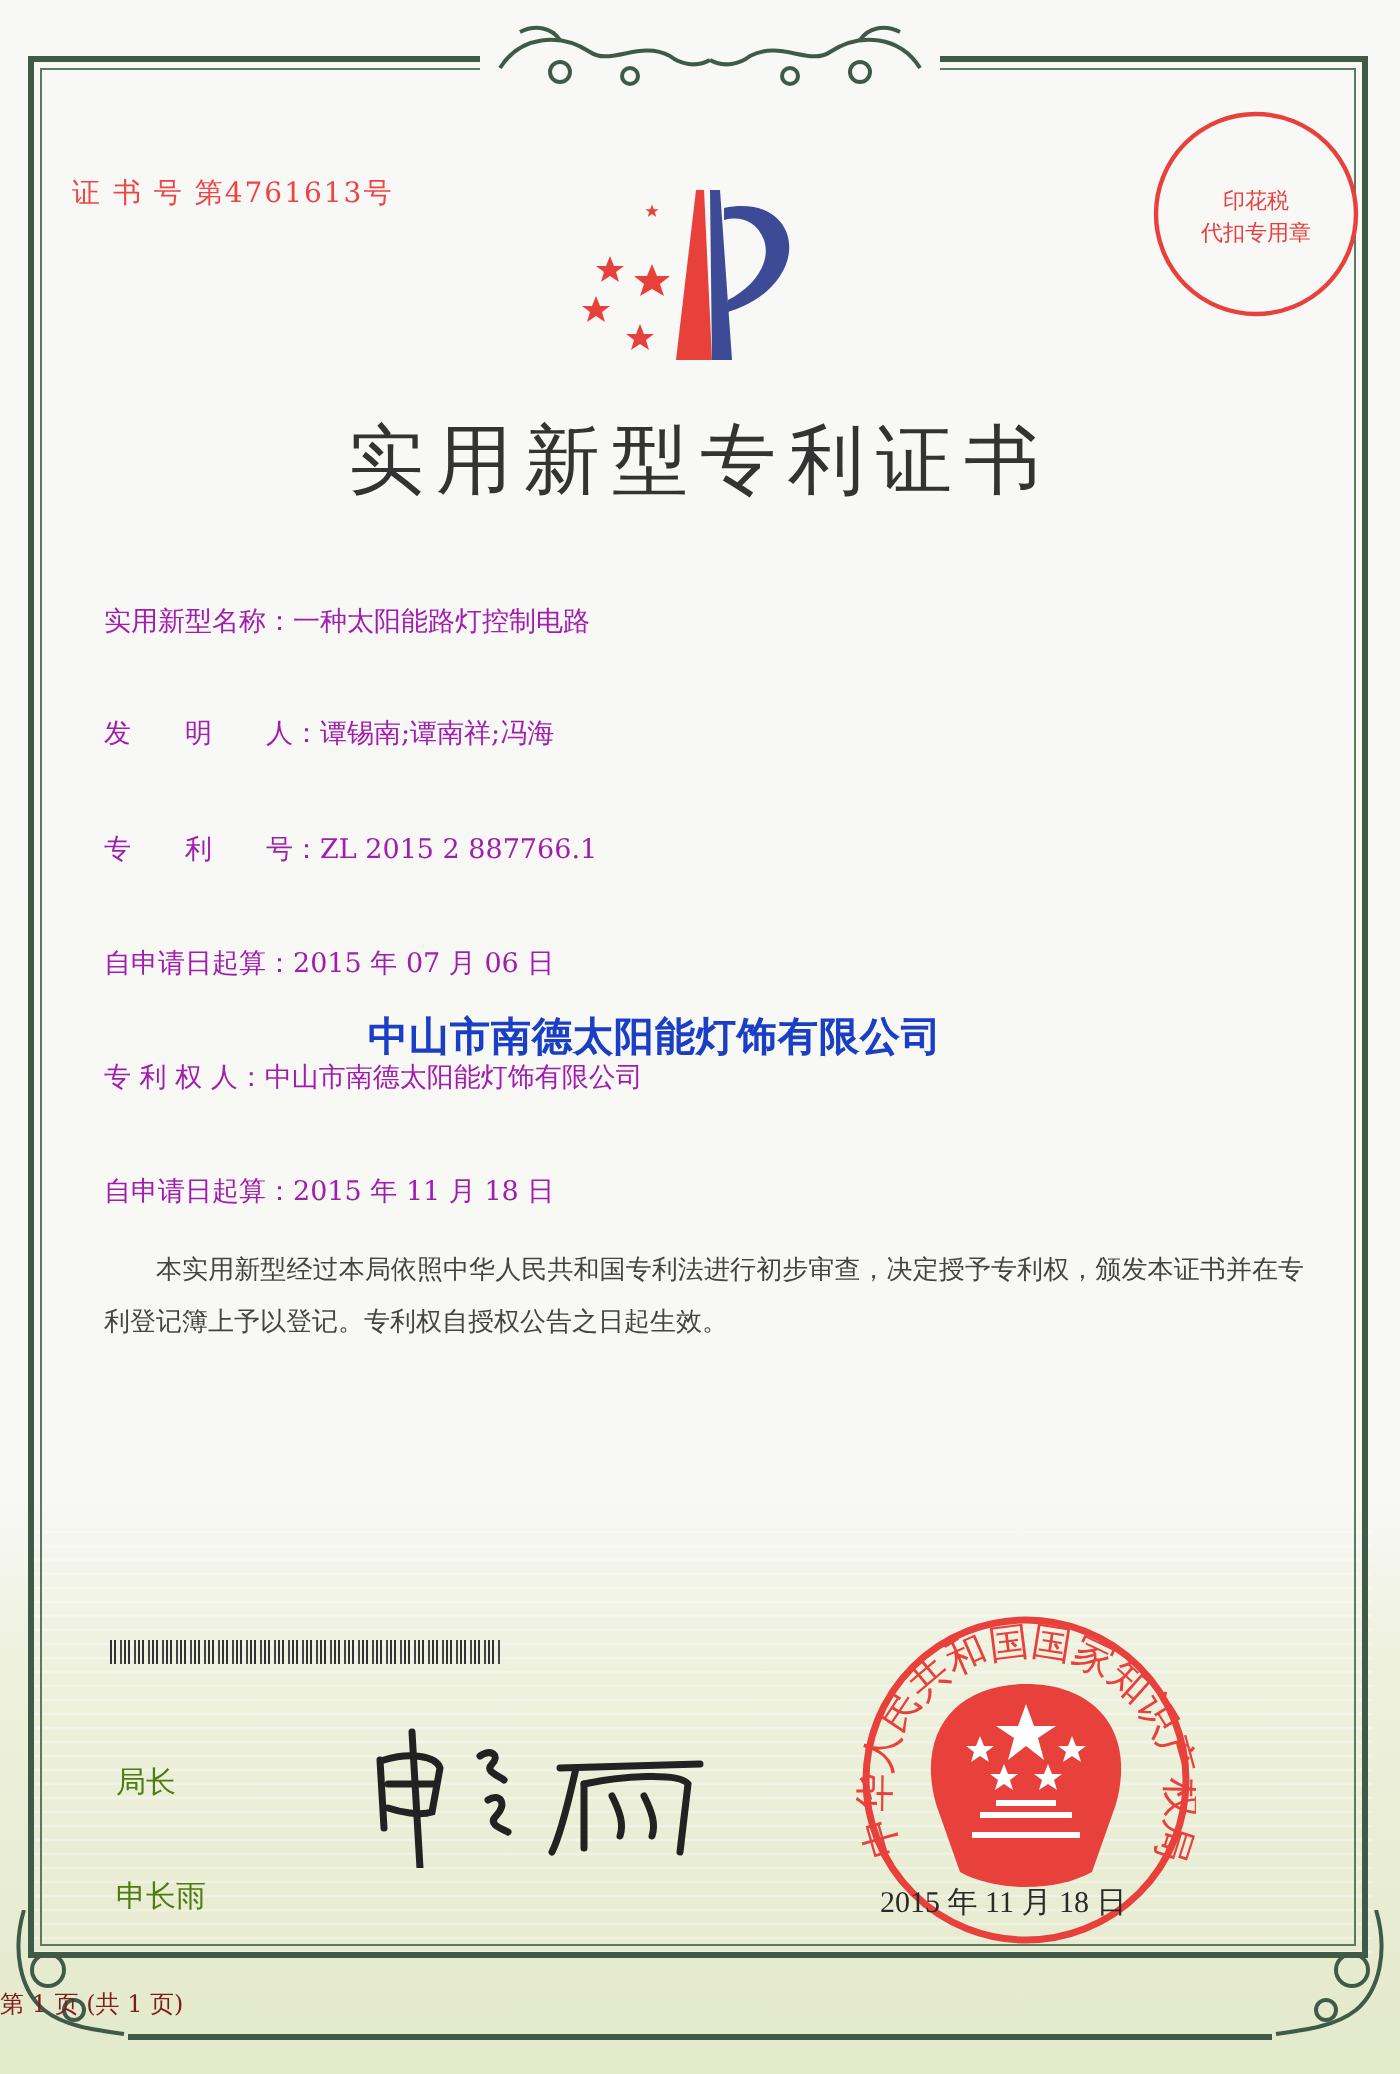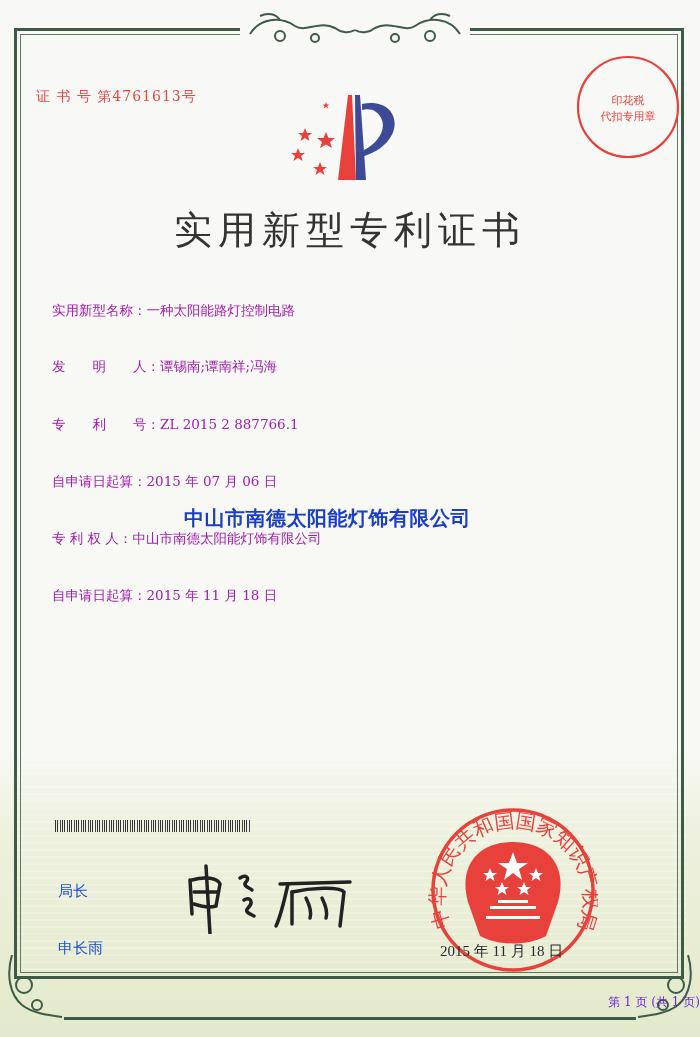--- a/index.html
+++ b/index.html
@@ -61,32 +61,32 @@
     font-family:"DejaVu Serif", "Liberation Serif", serif;
   }
   .body-text p { margin:0; text-indent:2em; text-align:justify; }
   .barcode {
     position:absolute; left:55px; top:820px; width:196px; height:12px;
     background: repeating-linear-gradient(to right, #333 0 1px, transparent 1px 2px, #333 2px 3px, transparent 3px 5px, #444 5px 6px, transparent 6px 7px);
   }
   .director-title, .director-name {
     position:absolute; left:58px;
     font-family:"DejaVu Sans", "Liberation Sans", sans-serif;
-    font-size:15px; color:#1d4ed8;
+    font-size:15px; color:#4d7c0f;
   }
   .director-title { top:882px; }
   .director-name { top:939px; }
   .signature { position:absolute; left:180px; top:862px; width:175px; height:72px; }
   .seal { position:absolute; left:428px; top:806px; width:170px; height:168px; }
   .seal-date {
     position:absolute; left:440px; top:942px; font-size:15px; color:#2a2a2a;
     font-family:"Liberation Serif", serif;
   }
   .page-no {
-    position:absolute; left:0; width:700px; text-align:right; top:994px; font-size:12px; color:#6d28d9;
+    position:absolute; left:0; width:700px; text-align:left; top:994px; font-size:12px; color:#7f1d1d;
   }
   .frame-bottom-line {
     position:absolute; left:64px; width:572px; top:1017px; height:3px; background:#3f5b47;
   }
 </style>
 </head>
 <body>
 
 <div class="paper"></div>
 <div class="waves"></div>
@@ -162,20 +162,21 @@
 <div class="field" style="top:530px">
   <span class="label">专 利 权 人：</span><span class="val">中山市南德太阳能灯饰有限公司</span>
 </div>
 <div class="field" style="top:587px">
   <span class="label">自申请日起算：</span><span class="val">2015 年 11 月 18 日</span>
 </div>
 
 <div class="overlay-company">中山市南德太阳能灯饰有限公司</div>
 
 <div class="body-text">
+  <p>本实用新型经过本局依照中华人民共和国专利法进行初步审查，决定授予专利权，颁发本证书并在专利登记簿上予以登记。专利权自授权公告之日起生效。</p>
 </div>
 
 <div class="barcode"></div>
 
 <div class="director-title">局长</div>
 <div class="director-name">申长雨</div>
 
 <svg class="signature" viewBox="0 0 175 72">
   <g fill="none" stroke="#222" stroke-width="3.5" stroke-linecap="round">
     <path d="M10 18 L12 52"></path>

